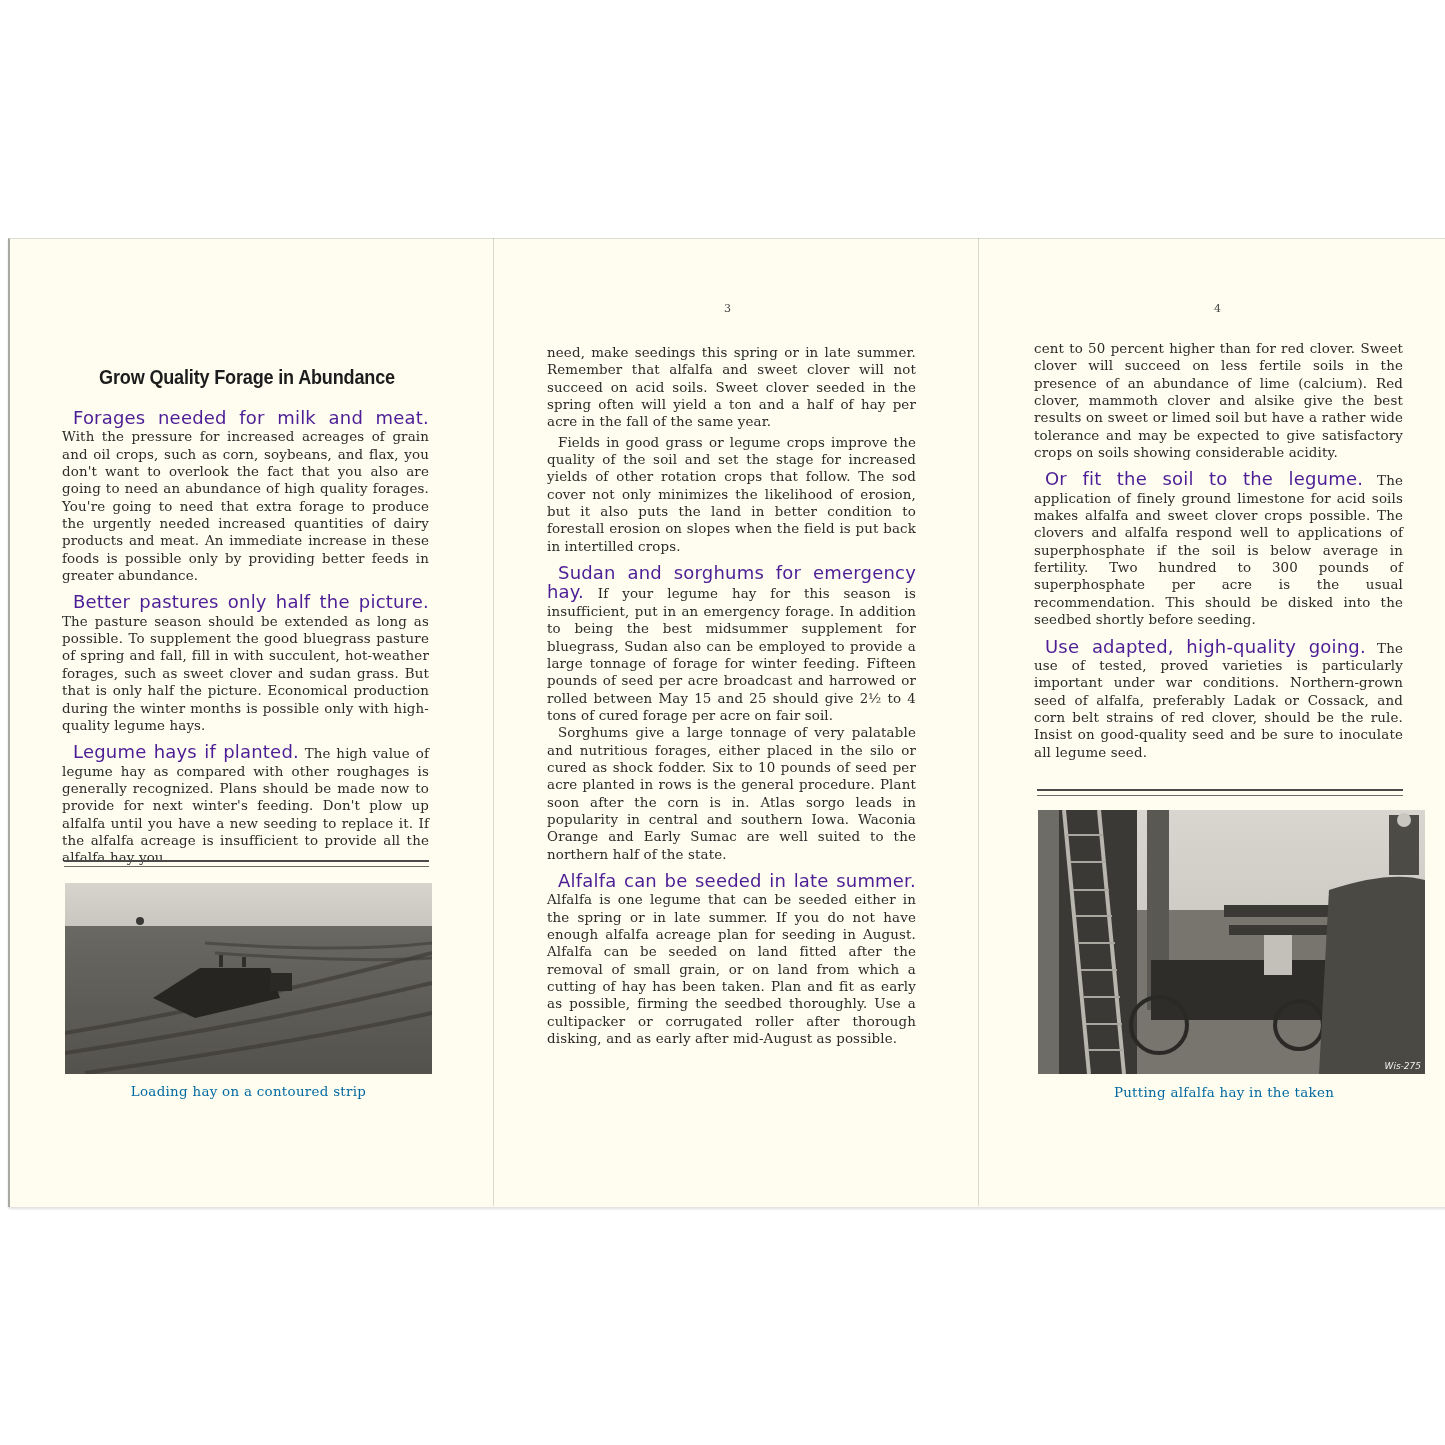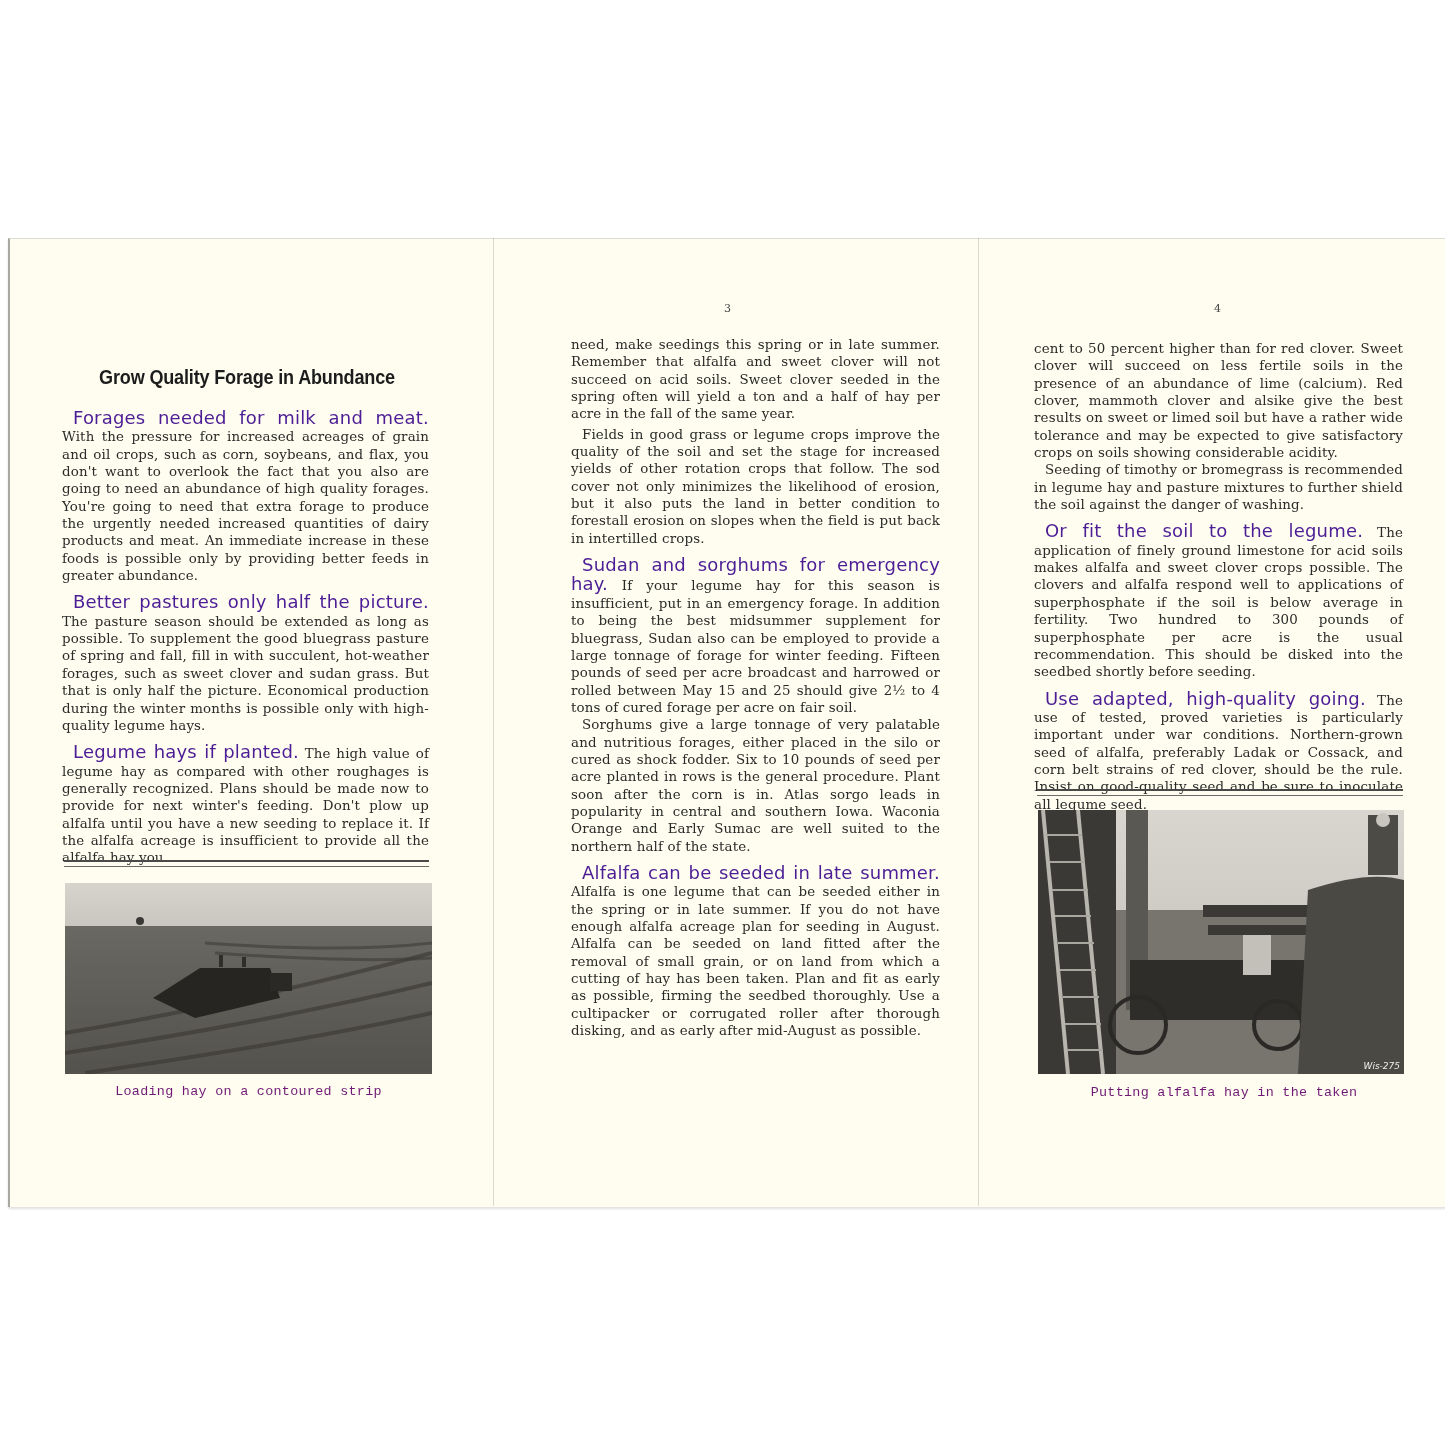--- a/index.html
+++ b/index.html
@@ -12,21 +12,21 @@
   .col{position:absolute;font-size:13.4px;line-height:17.35px;text-align:justify;letter-spacing:0.15px;}
   .col p{margin:0 0 0 0;text-indent:11px;}
   .col p.gap{margin-top:9px;}
   .lead{font-family:"DejaVu Sans","Liberation Sans",sans-serif;font-weight:normal;font-size:18px;letter-spacing:0.2px;color:#4c1d95;}
   .title{position:absolute;left:62px;top:365px;width:370px;text-align:center;
          font-family:"Liberation Sans","DejaVu Sans",sans-serif;font-weight:bold;font-size:21px;
          letter-spacing:-0.2px;transform:scaleX(0.86);color:#1c1c1c;}
   .pnum{position:absolute;font-size:11px;color:#444;}
   .rule{position:absolute;height:4px;border-top:2px solid #4a4a48;border-bottom:1px solid #6a6a66;}
   .photo{position:absolute;background:#6e6c66;overflow:hidden;}
-  .caption{position:absolute;text-align:center;font-size:13.4px;letter-spacing:0.3px;color:#701a75;font-family:Liberation Mono, monospace;}
+  .caption{position:absolute;text-align:center;font-size:13.4px;letter-spacing:0.3px;color:#0369a1;}
   .credit{position:absolute;right:4px;bottom:3px;font-family:"DejaVu Sans",sans-serif;font-size:9px;color:#eee;font-style:italic;}
 </style>
 </head>
 <body>
 
 <div class="sheet"></div>
 <div class="fold" style="left:493px"></div>
 <div class="fold" style="left:978px"></div>
 
 <div class="title">Grow Quality Forage in Abundance</div>
@@ -62,40 +62,39 @@
     <rect x="205" y="90" width="22" height="18" fill="#2a2926"></rect>
     <rect x="154" y="72" width="4" height="12" fill="#2f2e2b"></rect>
     <rect x="177" y="74" width="4" height="10" fill="#2f2e2b"></rect>
     <circle cx="75" cy="38" r="4" fill="#3a3936"></circle>
   </svg>
 </div>
 <div class="caption" style="left:65px;top:1084px;width:367px;">Loading hay on a contoured strip</div>
 
 <div class="pnum" style="left:724px;top:302px;">3</div>
 
-<div class="col" style="left:547px;top:336px;width:369px;margin-left:24px;">
+<div class="col" style="left:547px;top:344px;width:369px;">
   <p style="text-indent:0"><span>need, make seedings this spring or in late summer. Remember that alfalfa and sweet clover will not succeed on acid soils. Sweet clover seeded in the spring often will yield a ton and a half of hay per acre in the fall of the same year.</span></p>
   <p style="margin-top:3px"><span>Fields in good grass or legume crops improve the quality of the soil and set the stage for increased yields of other rotation crops that follow. The sod cover not only minimizes the likelihood of erosion, but it also puts the land in better condition to forestall erosion on slopes when the field is put back in intertilled crops.</span></p>
   <p class="gap"><span class="lead">Sudan and sorghums for emergency hay.</span><span> If your legume hay for this season is insufficient, put in an emergency forage. In addition to being the best midsummer supplement for bluegrass, Sudan also can be employed to provide a large tonnage of forage for winter feeding. Fifteen pounds of seed per acre broadcast and harrowed or rolled between May 15 and 25 should give 2½ to 4 tons of cured forage per acre on fair soil.</span></p>
   <p><span>Sorghums give a large tonnage of very palatable and nutritious forages, either placed in the silo or cured as shock fodder. Six to 10 pounds of seed per acre planted in rows is the general procedure. Plant soon after the corn is in. Atlas sorgo leads in popularity in central and southern Iowa. Waconia Orange and Early Sumac are well suited to the northern half of the state.</span></p>
   <p class="gap"><span class="lead">Alfalfa can be seeded in late summer.</span><span> Alfalfa is one legume that can be seeded either in the spring or in late summer. If you do not have enough alfalfa acreage plan for seeding in August. Alfalfa can be seeded on land fitted after the removal of small grain, or on land from which a cutting of hay has been taken. Plan and fit as early as possible, firming the seedbed thoroughly. Use a cultipacker or corrugated roller after thorough disking, and as early after mid-August as possible.</span></p>
 </div>
 
 <div class="pnum" style="left:1214px;top:302px;">4</div>
 
 <div class="col" style="left:1034px;top:340px;width:369px;">
   <p style="text-indent:0"><span>cent to 50 percent higher than for red clover. Sweet clover will succeed on less fertile soils in the presence of an abundance of lime (calcium). Red clover, mammoth clover and alsike give the best results on sweet or limed soil but have a rather wide tolerance and may be expected to give satisfactory crops on soils showing considerable acidity.</span></p>
-  <p><span>Seeding of timothy or bromegrass is recommended in legume hay and pasture mixtures to further shield the soil against the danger of washing.</span></p>
   <p class="gap"><span class="lead">Or fit the soil to the legume.</span><span> The application of finely ground limestone for acid soils makes alfalfa and sweet clover crops possible. The clovers and alfalfa respond well to applications of superphosphate if the soil is below average in fertility. Two hundred to 300 pounds of superphosphate per acre is the usual recommendation. This should be disked into the seedbed shortly before seeding.</span></p>
   <p class="gap"><span class="lead">Use adapted, high-quality going.</span><span> The use of tested, proved varieties is particularly important under war conditions. Northern-grown seed of alfalfa, preferably Ladak or Cossack, and corn belt strains of red clover, should be the rule. Insist on good-quality seed and be sure to inoculate all legume seed.</span></p>
 </div>
 
 <div class="rule" style="left:1037px;top:789px;width:366px;"></div>
 
-<div class="photo" style="left:1038px;top:810px;width:366px;height:264px;">
+<div class="photo" style="left:1038px;top:810px;width:366px;height:264px;padding-left:21px;">
   <svg width="366" height="264" viewBox="0 0 366 264">
     <defs>
       <linearGradient id="sky2" x1="0" y1="0" x2="0" y2="1">
           <stop offset="0" stop-color="#d8d6cf"></stop>
           <stop offset="1" stop-color="#bdbbb3"></stop>
         </linearGradient>
     </defs>
     <rect width="366" height="264" fill="url(#sky2)"></rect>
     <rect y="100" width="366" height="164" fill="#77756e"></rect>
     <rect x="0" y="0" width="78" height="264" fill="#3a3935"></rect>

